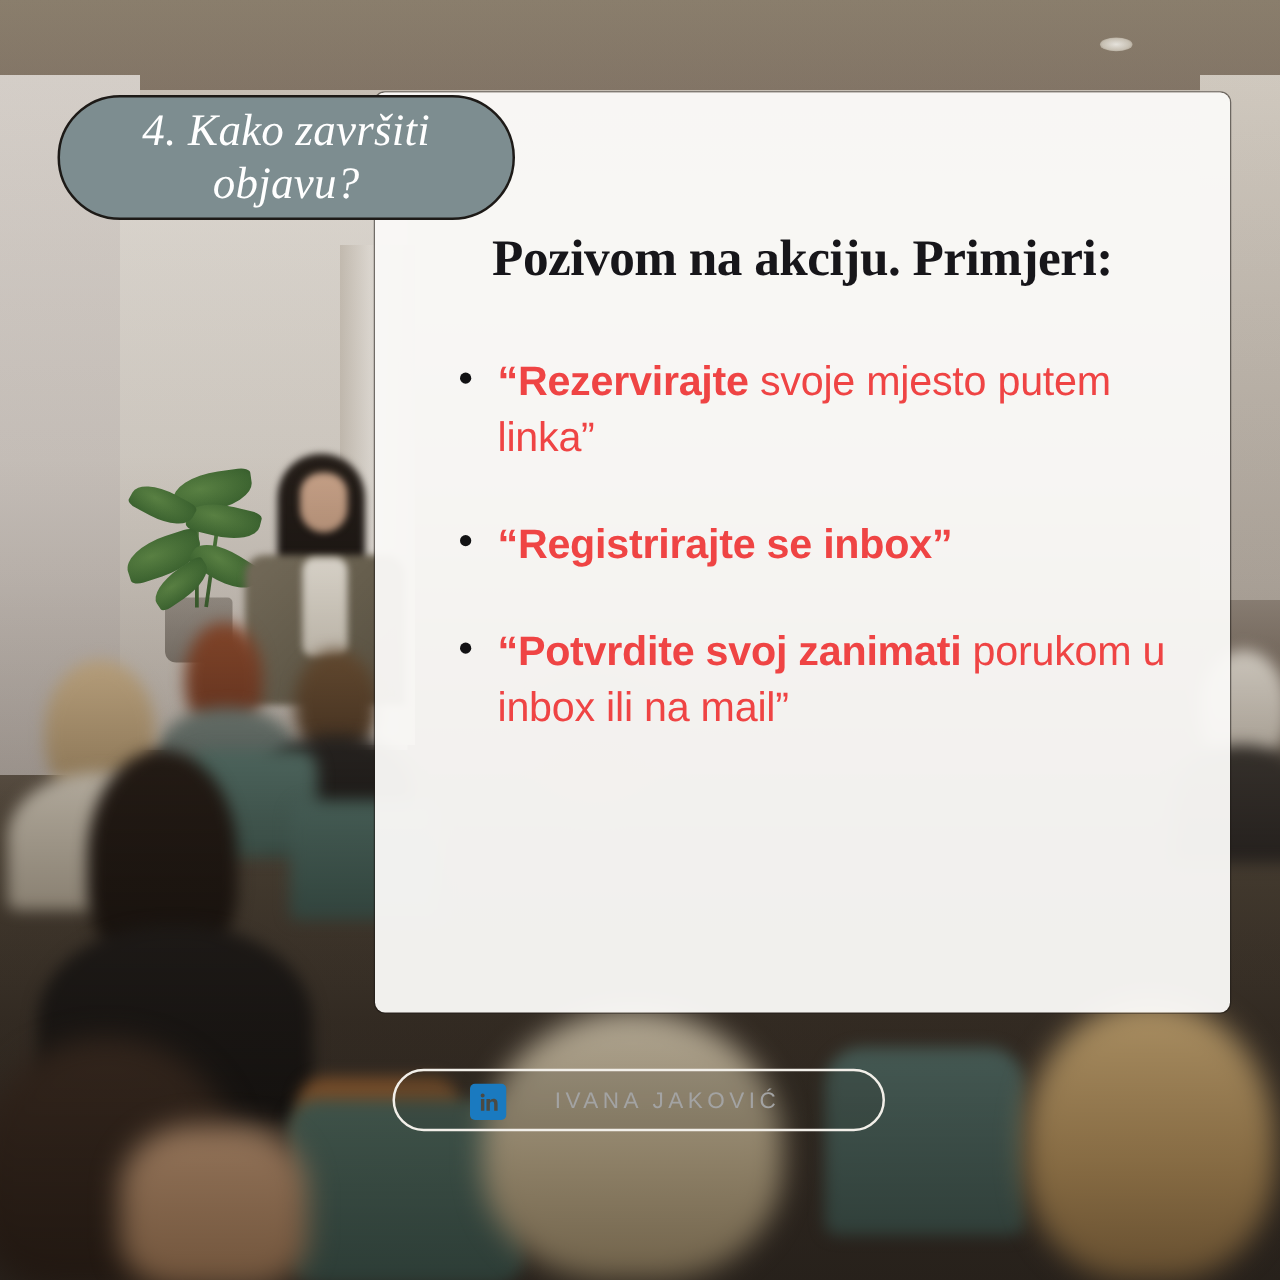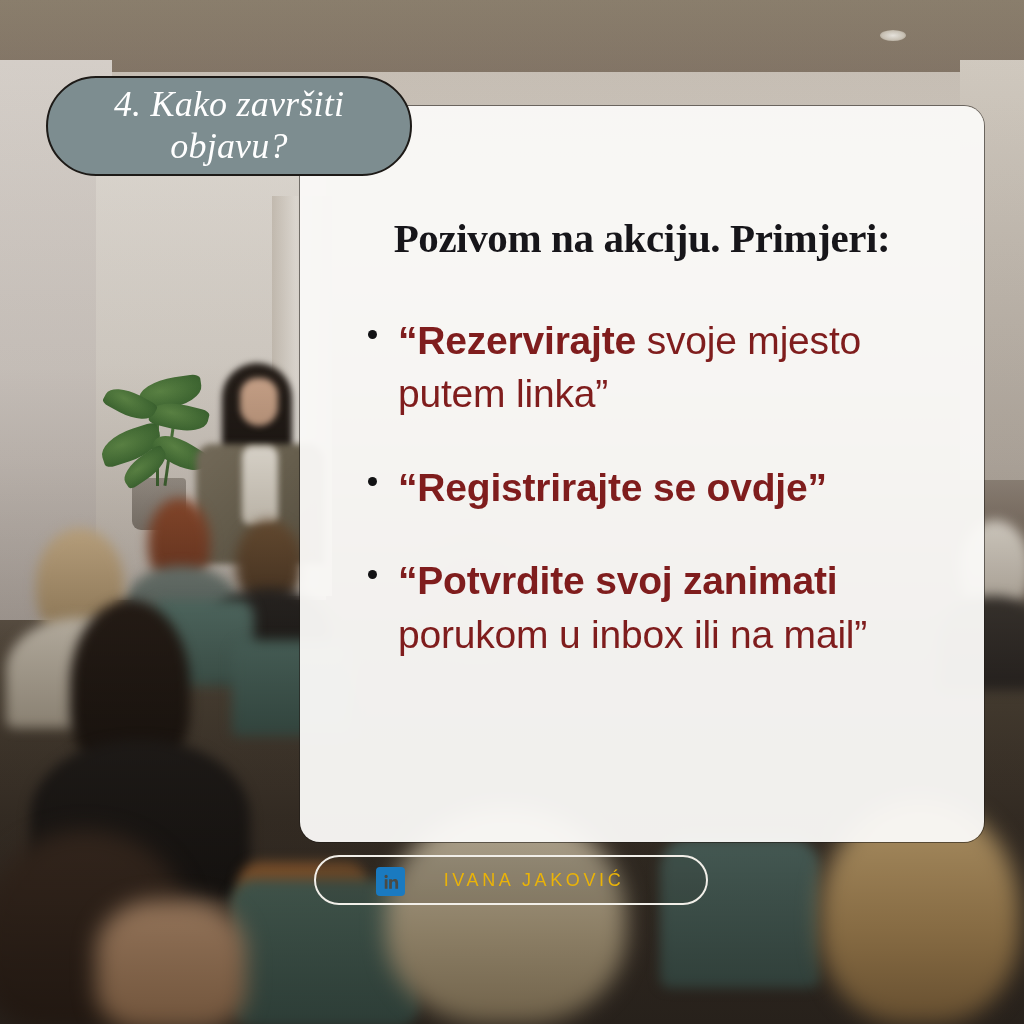--- a/index.html
+++ b/index.html
@@ -110,24 +110,23 @@
   }
 
   
   .card {
     position: absolute;
     left: 300px;
     top: 74px;
     width: 684px;
     height: 736px;
     background: rgba(250,249,247,0.955);
-    border-radius: 20px;
+    border-radius: 8px;
     box-shadow: 0 0 0 1px rgba(30,26,22,0.55);
     overflow: hidden;
-    margin-top: 32px;
   }
   .card-title {
     position: absolute;
     left: 0; right: 0;
     top: 108px;
     text-align: center;
     font-family: "Liberation Serif", "DejaVu Serif", serif;
     font-weight: 700;
     font-size: 41px;
     letter-spacing: -0.4px;
@@ -139,23 +138,23 @@
     position: absolute;
     left: 56px;
     right: 28px;
     top: 208px;
     margin: 0;
     padding: 0 0 0 42px;
     list-style: none;
   }
   .bullets li {
     position: relative;
-    font-size: 39px;
+    font-size: 33px;
     line-height: 1.37;
-    color: #7f1d1d;
+    color: #ef4444;
     margin-bottom: 40px;
     letter-spacing: -0.2px;
   }
   .bullets li::before {
     content: "";
     position: absolute;
     left: -30px;
     top: 16px;
     width: 9px;
     height: 9px;
@@ -188,21 +187,21 @@
     border-radius: 4px;
     background: #1a7ac0;
     display: flex;
     align-items: center;
     justify-content: center;
   }
   .li-icon svg { display: block; }
   .footer-name {
     flex: 1;
     text-align: center;
-    color: #eab308;
+    color: #a3a3a3;
     font-size: 18px;
     letter-spacing: 3.6px;
     font-weight: 400;
     padding-right: 6px;
   }
 
   
   .header-pill {
     position: absolute;
     left: 46px;
@@ -296,21 +295,21 @@
   </div>
 
   <div class="card">
     <div class="card-title">Pozivom na akciju. Primjeri:</div>
 
     <ul class="bullets">
       <li>
         <b>“Rezervirajte</b><span> svoje mjesto putem linka”</span>
       </li>
       <li>
-        <b>“Registrirajte se ovdje”</b><span></span>
+        <b>“Registrirajte se inbox”</b><span></span>
       </li>
       <li>
         <b>“Potvrdite svoj zanimati</b><span> porukom u inbox ili na mail”</span>
       </li>
     </ul>
   </div>
 
   <div class="header-pill">
     <div class="header-pill-text">4. Kako završiti objavu?</div>
   </div>

